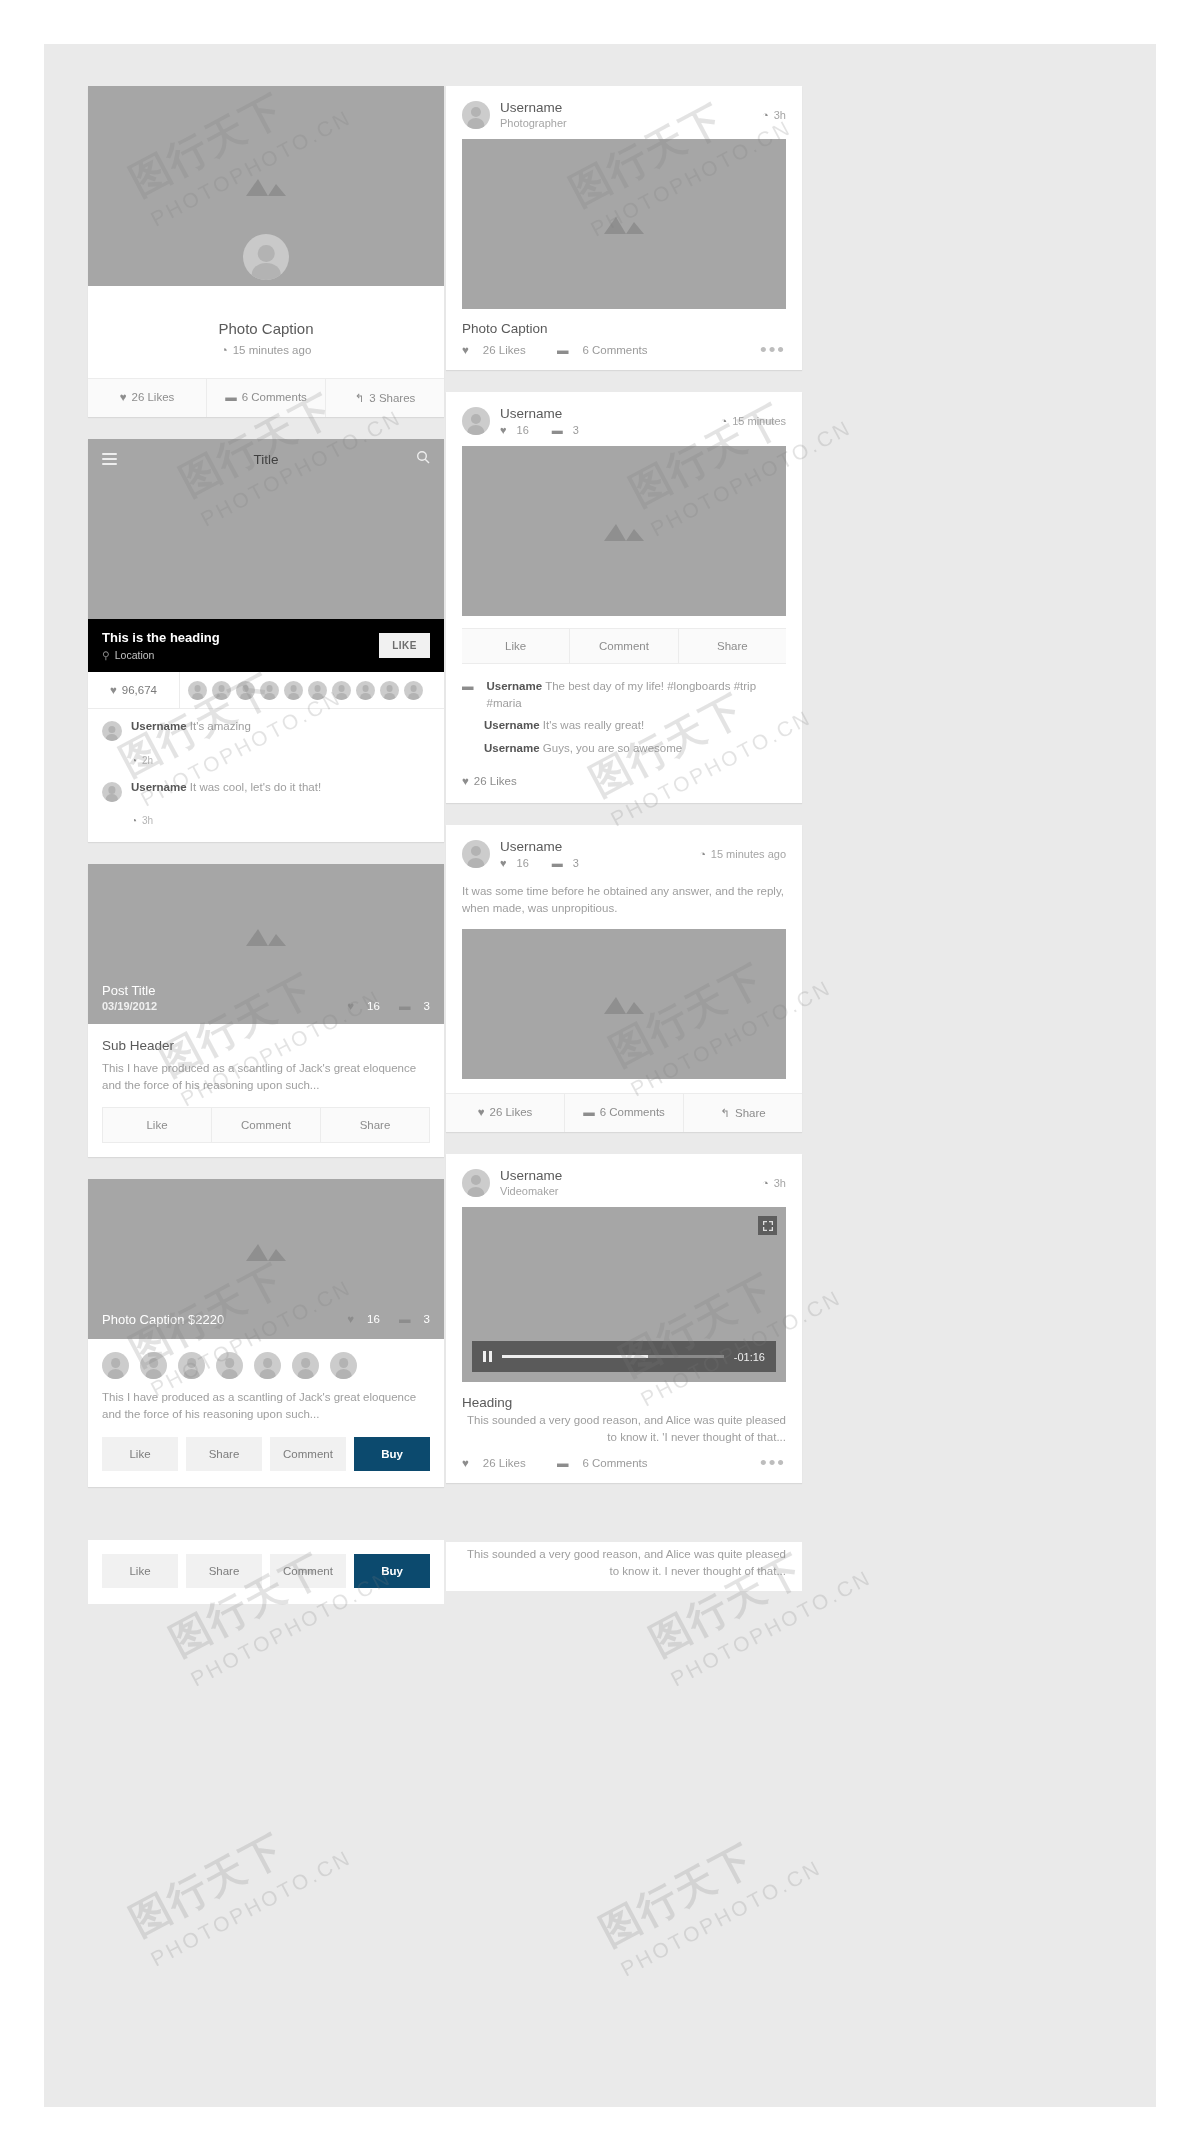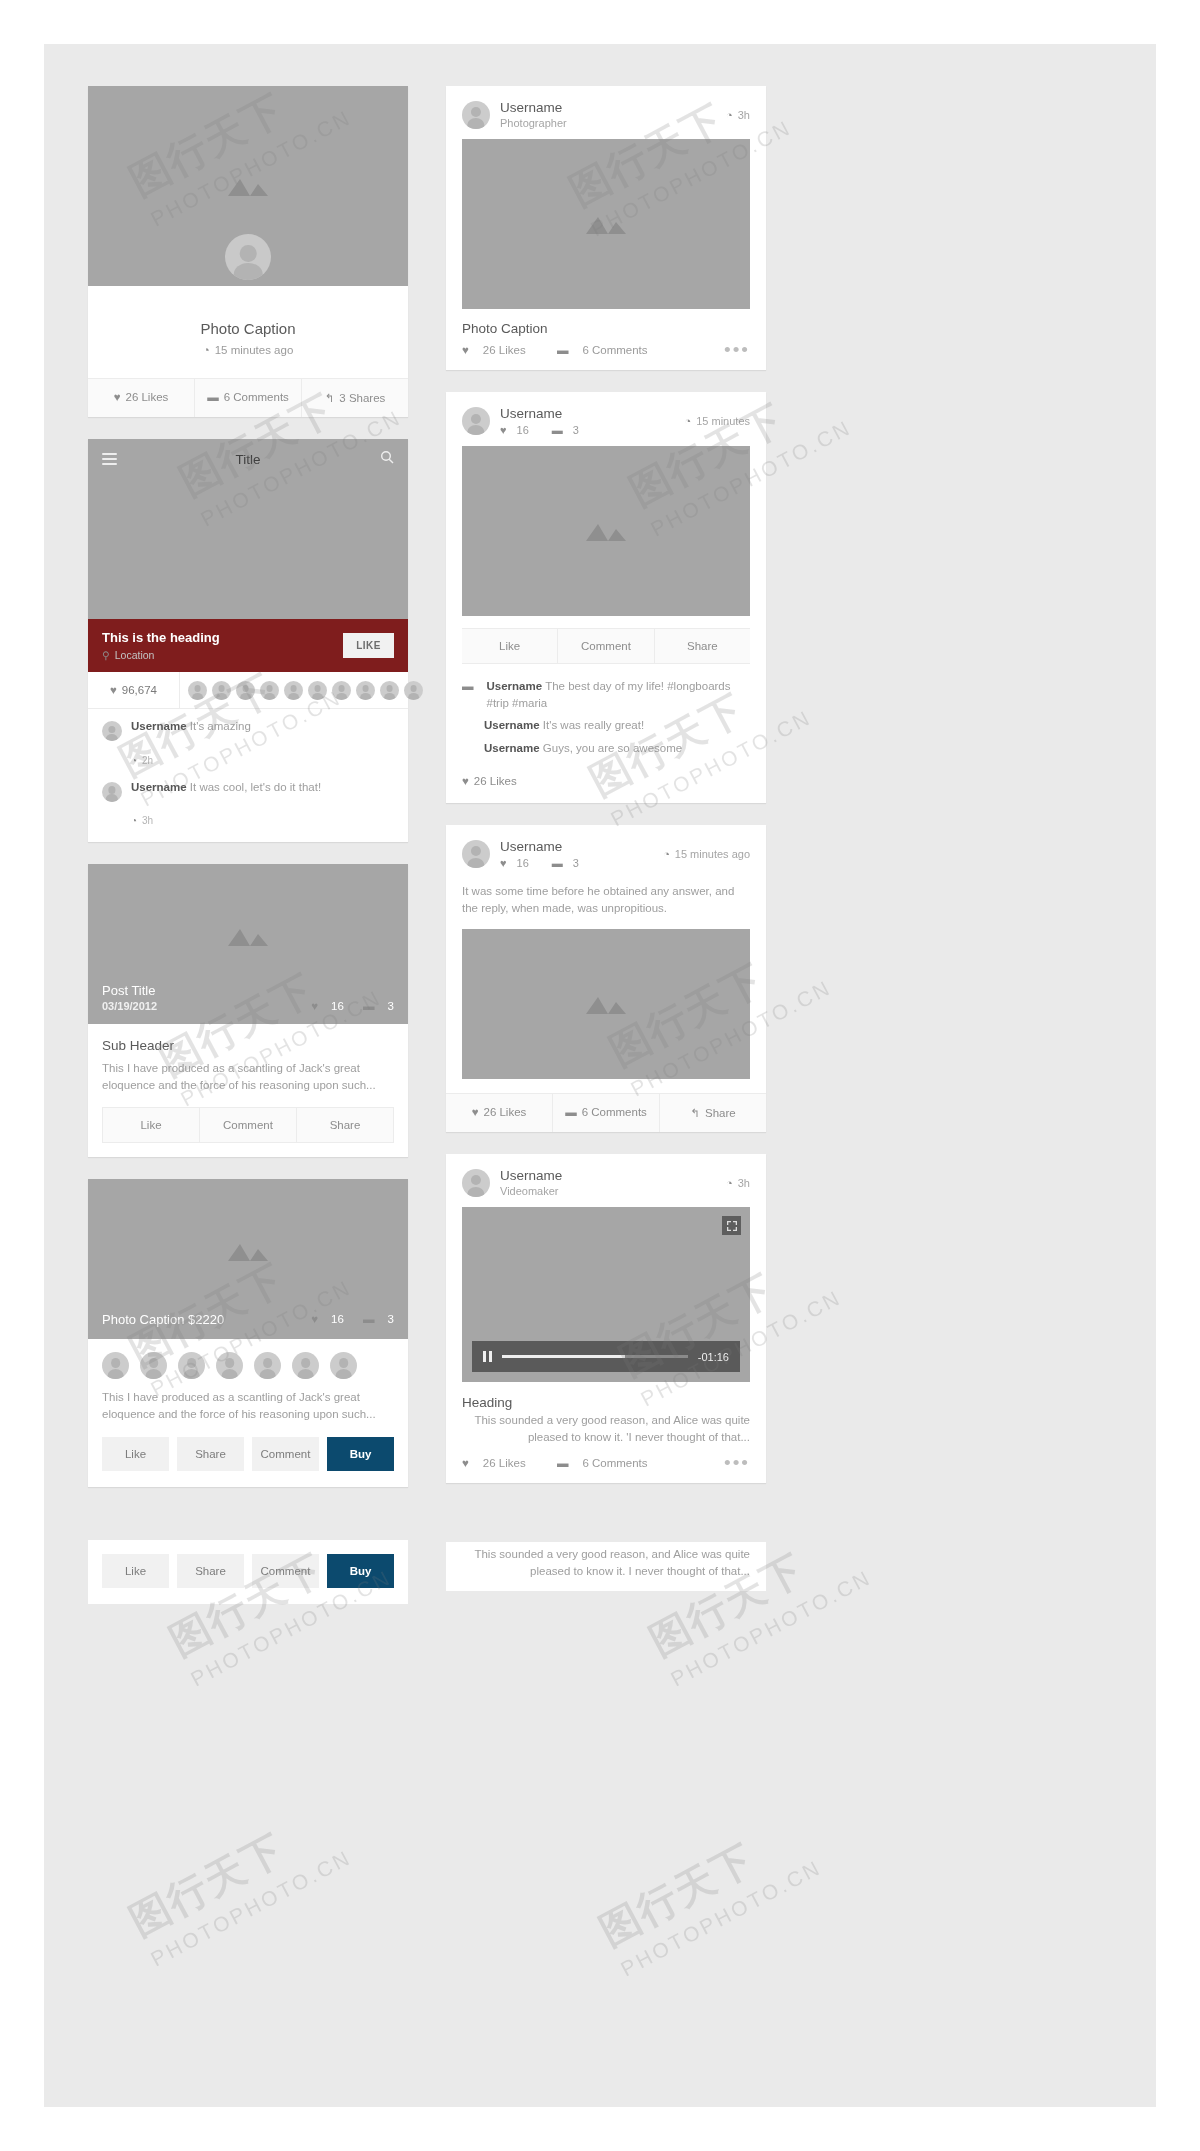--- a/index.html
+++ b/index.html
@@ -16,21 +16,21 @@
     position: absolute; left: 44px; top: 44px;
     width: 1112px; height: 1453px;
     background: #eaeaea;
   }
   .panel-b {
     position:absolute; left:44px; top:1497px;
     width:1112px; height:610px; background:#eaeaea;
   }
   .cols { position: absolute; left: 88px; top: 86px; width: 1024px; }
 
-  .col { position: absolute; top: 0; width: 320px; }
+  .col { position: absolute; top: 0; width: 356px; }
   .col-left { left: 0; }
   .col-right { left: 358px; }
 
   .card {
     background: #ffffff;
     margin-bottom: 22px;
     position: relative;
     box-shadow: 0 1px 1px rgba(0,0,0,0.07);
   }
 
@@ -93,21 +93,21 @@
   .c2-header {
     height: 40px; background:#a6a6a6;
     display:flex; align-items:center; justify-content:space-between;
     padding: 0 14px; color:#fff;
   }
   .c2-title { font-size:13.5px; color:#404040; position:absolute; left:50%; transform:translateX(-50%); }
   .hamb { width:15px; }
   .hamb span { display:block; height:2px; background:#eee; margin:3px 0; border-radius:1px; }
   .c2-hero { height:140px; background:#a6a6a6; }
   .c2-headbar {
-    background:#7f1d1d; color:#fff;
+    background:#000000; color:#fff;
     display:flex; align-items:center; justify-content:space-between;
     padding: 11px 14px;
   }
   .c2-heading { font-size:13px; font-weight:bold; color:#fff; }
   .c2-loc { font-size:10.5px; color:#c3c3c3; margin-top:4px; }
   .likebtn {
     background:#f1f1f1; color:#6d6d6d; font-size:10px; font-weight:bold;
     padding:7px 13px; letter-spacing:.5px;
   }
   .c2-likesrow { display:flex; border-bottom:1px solid #ececec; }

